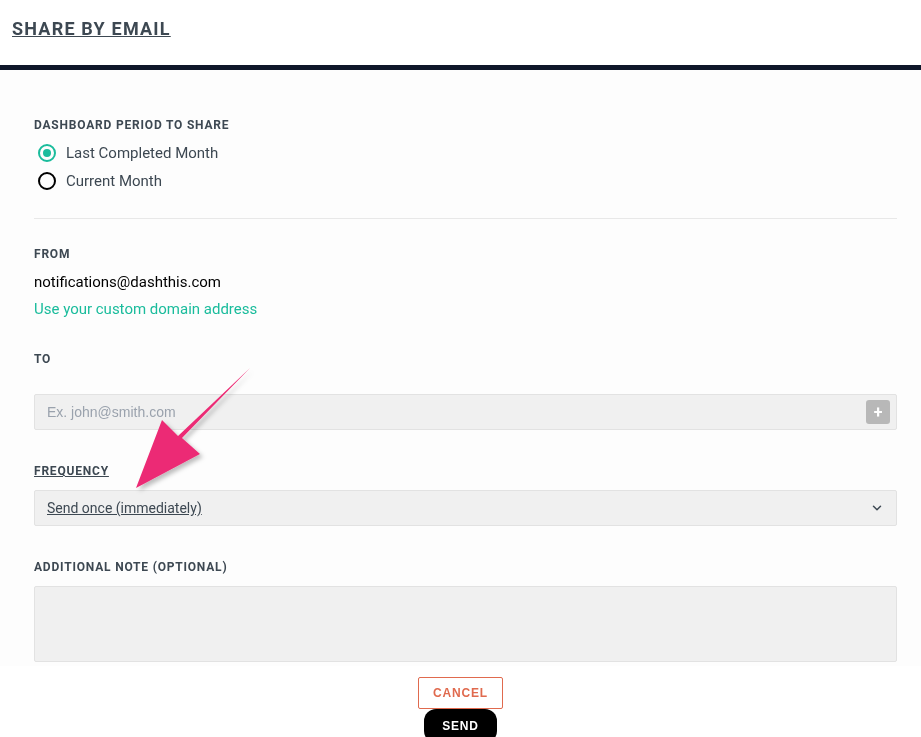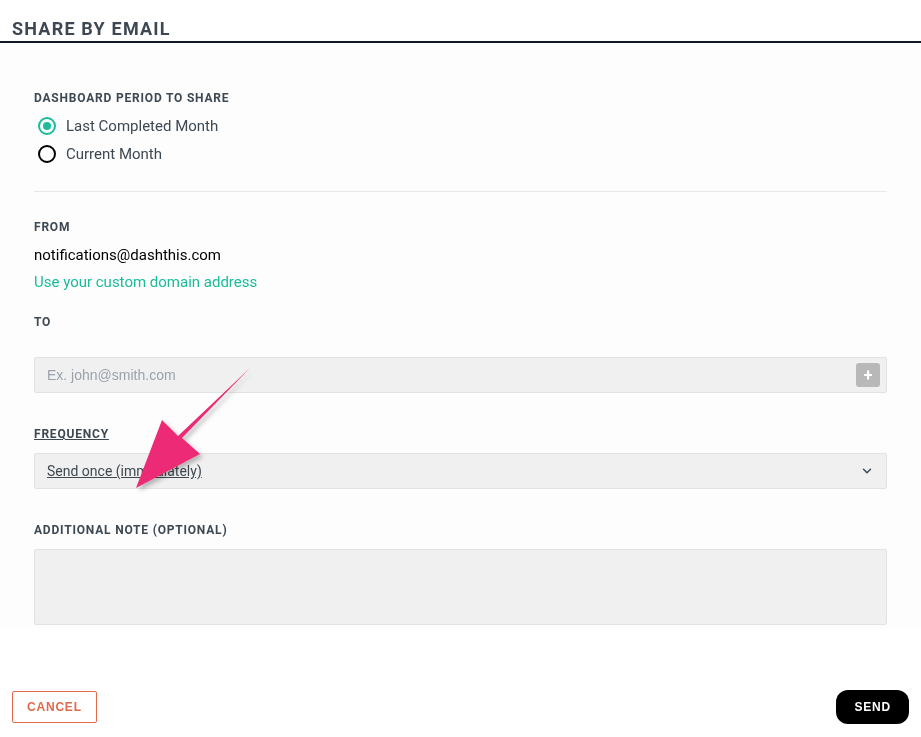--- a/index.html
+++ b/index.html
@@ -6,31 +6,32 @@
   body {
     font-family: -apple-system, BlinkMacSystemFont, "Segoe UI", Roboto, "Helvetica Neue", Arial, sans-serif;
     background: #fff;
     color: #3d4852;
     width: 921px;
     height: 737px;
     position: relative;
     overflow: hidden;
   }
   .header {
-    padding: 18px 12px 2px 12px;
-    border-bottom: 2px solid #0f172a;
+    padding: 18px 12px 26px 12px;
+    border-bottom: 5px solid #0f172a;
+    text-decoration: underline;
   }
   .header h1 {
     font-size: 18px;
     font-weight: 700;
     letter-spacing: 1.2px;
     color: #3d4852;
   }
   .content {
-    padding: 48px 34px 0 34px;
+    padding: 48px 24px 0 34px;
     background: #fdfdfd;
   }
   .section-label {
     font-size: 12px;
     font-weight: 700;
     letter-spacing: 0.8px;
     color: #3d4852;
     margin-bottom: 12px;
   }
   .radio-group {
@@ -68,21 +69,21 @@
   .radio-label {
     font-size: 15px;
     color: #3d4852;
   }
   .divider {
     border: none;
     border-top: 1px solid #e8e8e8;
     margin: 12px 0 28px 0;
   }
   .from-block {
-    margin-bottom: 24px;
+    margin-bottom: 34px;
   }
   .from-email {
     font-size: 15px;
     color: #000000;
     margin-bottom: 8px;
   }
   .custom-link {
     font-size: 15px;
     color: #1abc9c;
     cursor: pointer;
@@ -170,20 +171,21 @@
     position: absolute;
     left: 0;
     right: 0;
     bottom: 0;
     height: 60px;
     background: #fff;
     display: flex;
     align-items: center;
     justify-content: space-between;
     padding: 0 12px;
+    flex-direction: column;
   }
   .cancel-btn {
     border: 1.5px solid #e06a4e;
     color: #e06a4e;
     background: #fff;
     font-size: 12px;
     font-weight: 700;
     letter-spacing: 0.8px;
     padding: 8px 14px;
     border-radius: 2px;

